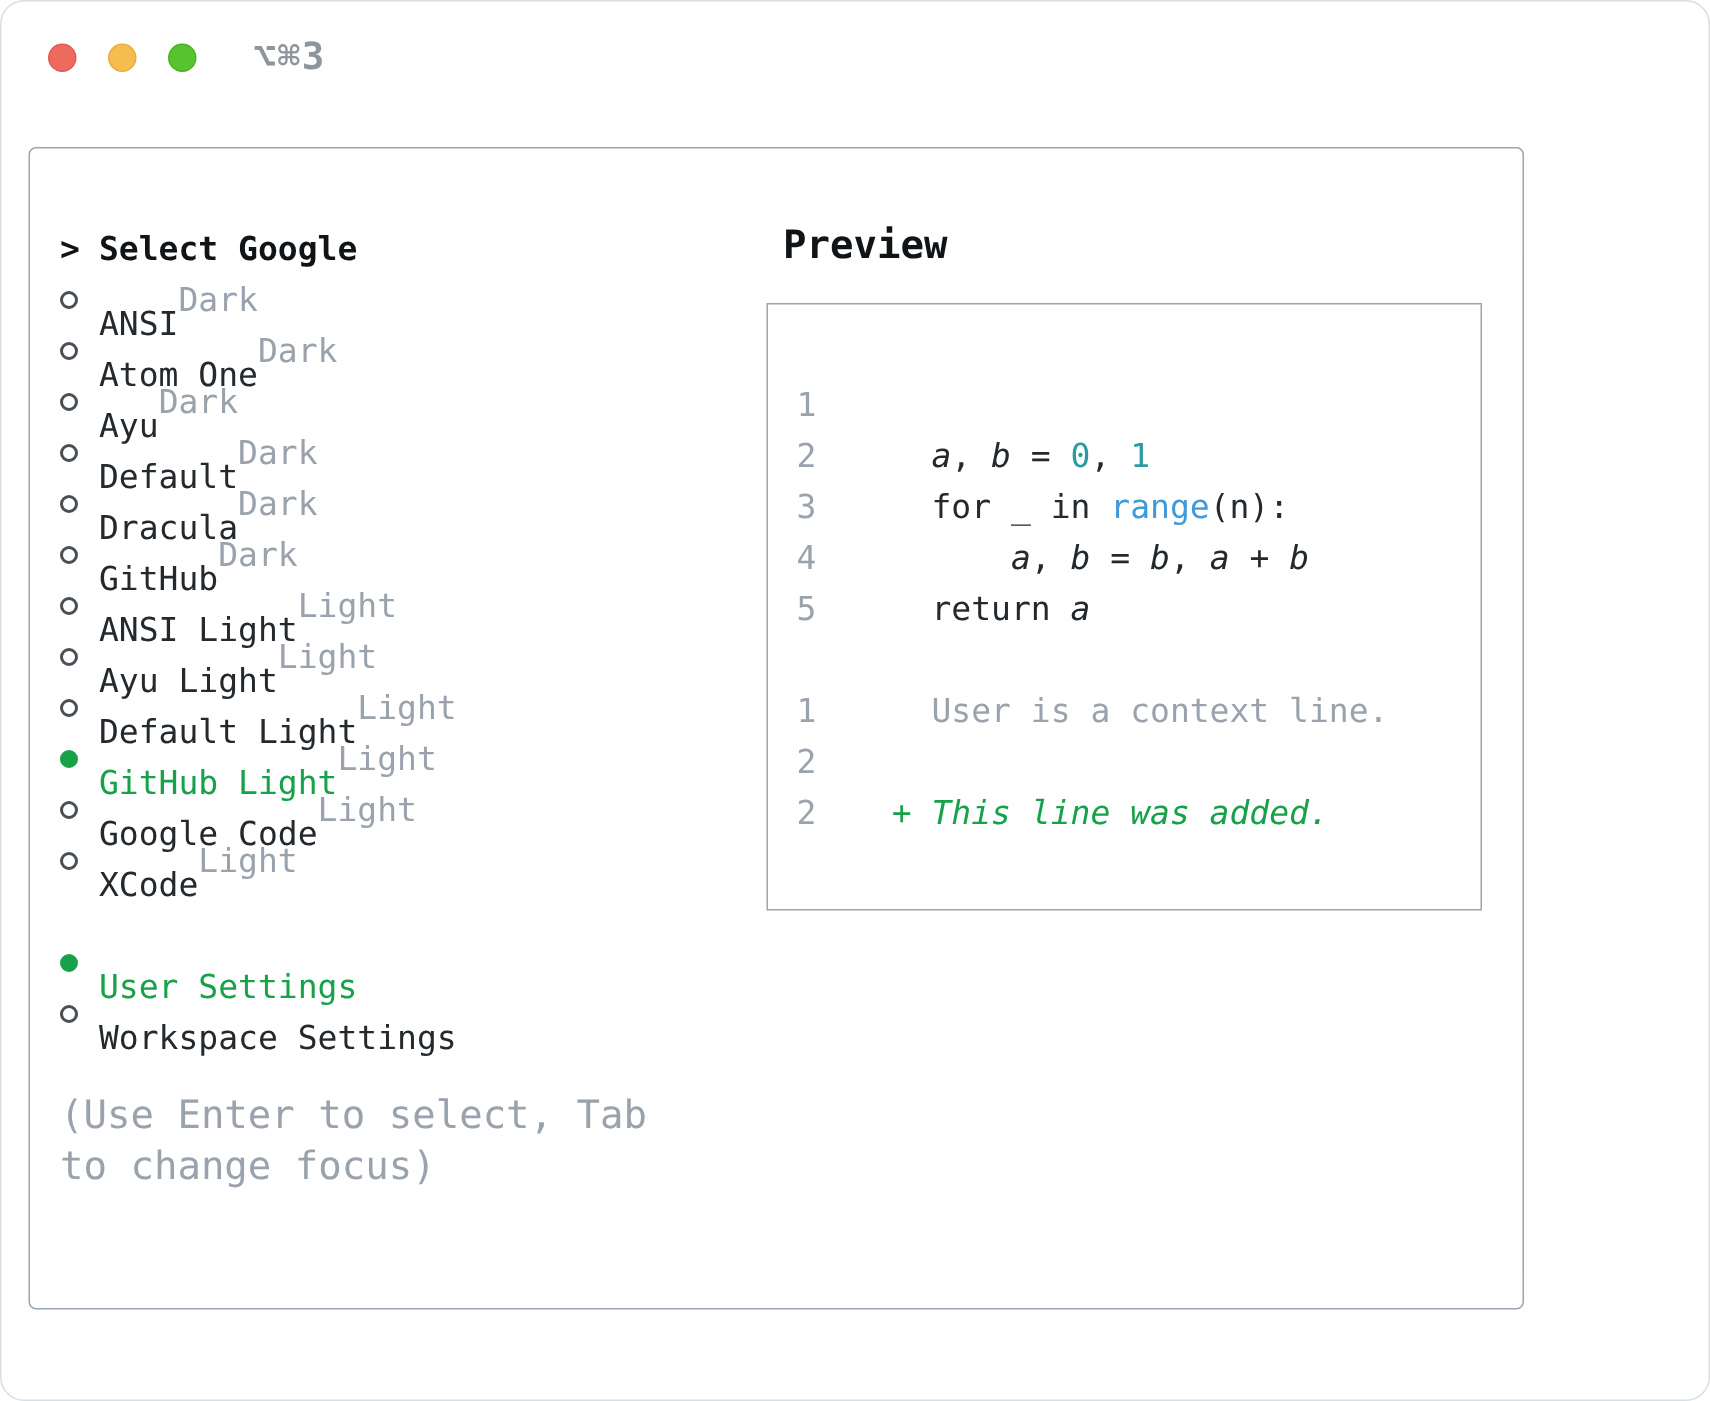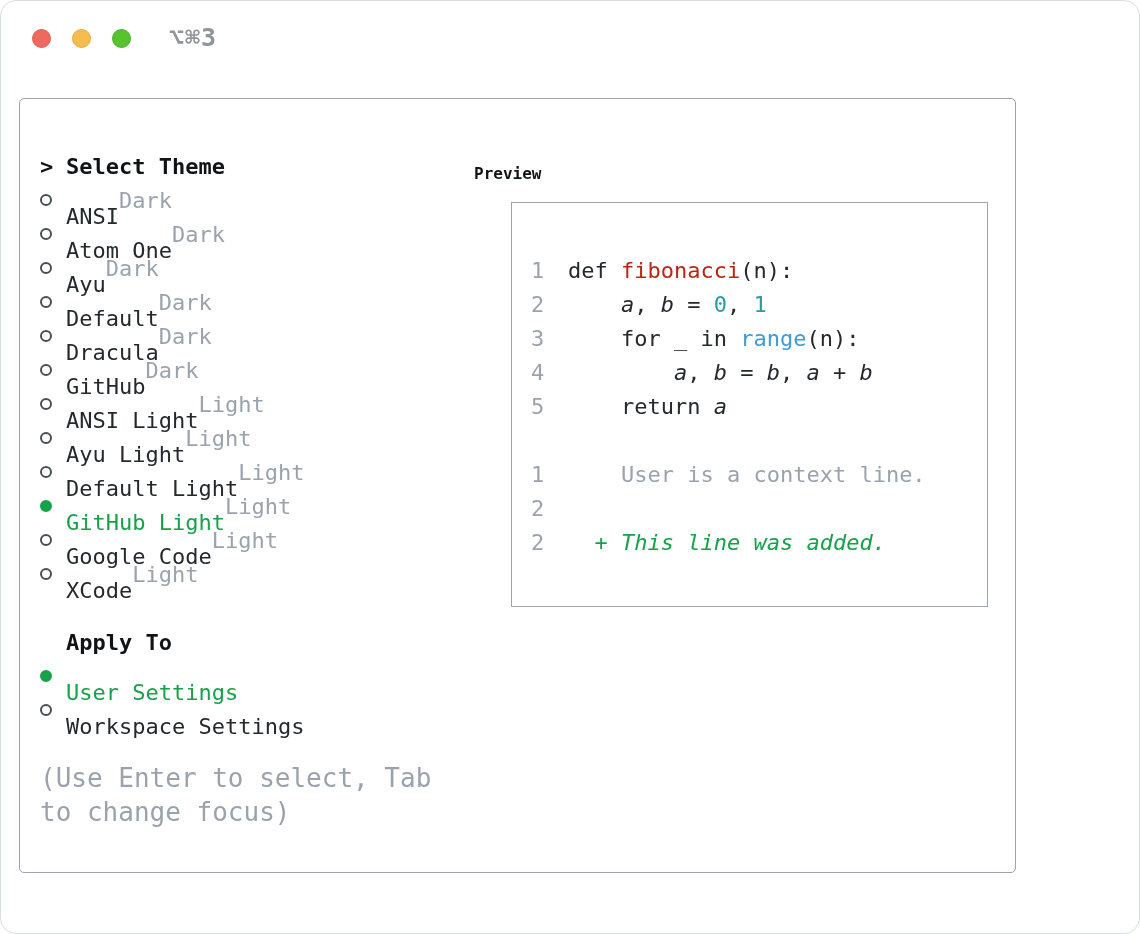--- a/index.html
+++ b/index.html
@@ -40,21 +40,21 @@
   .radio.on { border-color:var(--green,#17a24a); background:var(--green,#17a24a); }
   .item .name { color:var(--text,#24292e);margin-top:32px; }
   .item.selected .name { color:var(--green,#17a24a); }
   .variant { color:var(--gray,#9aa3ad); }
   .spacer { height:34px; }
   .help {
     width:420px; color:var(--gray,#9aa3ad);
     font-size:26px; line-height:34px;
   }
   
-  .preview-title { position:absolute; left:454px; top:50px; height:34px; display:flex; align-items:flex-end; font-size:16px; }
+  .preview-title { position:absolute; left:502px; top:50px; height:34px; display:flex; align-items:flex-start; font-size:26px; }
   .preview-box {
     position:absolute; left:491px; top:103px; width:477px; height:405px;
     border:1.5px solid #9aa4b2; background:#fff;
   }
   .code { padding:50px 0 0 19px; }
   .code-row { display:flex; align-items:center; height:34px; font-size:22px; }
   .ln { width:13px; margin-right:24px; flex-shrink:0; text-align:right; color:var(--gray,#9aa3ad); }
   .code-text { white-space:pre; }
   .tk-plain   { color:var(--text,#24292e); }
   .tk-func    { color:var(--func,#bb2611); }
@@ -75,21 +75,21 @@
     <span class="light yellow"></span>
     <span class="light green"></span>
     <span class="shortcut">⌥⌘3</span>
   </div>
 
   <div class="panel">
 
     <div class="left-col">
       <div class="row">
         <span class="marker arrow">&gt;</span>
-        <span class="heading">Select Theme</span>
+        <span class="heading">Select Google</span>
       </div>
 
       <div id="theme-list">
           <div class="row item">
             <span class="marker">
               <span class="radio"></span>
             </span>
             <span class="name">ANSI</span>
             <span class="variant"> Dark</span>
           </div>
@@ -167,24 +167,20 @@
             <span class="marker">
               <span class="radio"></span>
             </span>
             <span class="name">XCode</span>
             <span class="variant"> Light</span>
           </div>
         </div>
 
       <div class="spacer"></div>
 
-      <div class="row">
-        <span class="marker"></span>
-        <span class="heading">Apply To</span>
-      </div>
 
       <div id="apply-list">
           <div class="row item selected">
             <span class="marker">
               <span class="radio on"></span>
             </span>
             <span class="name">User Settings</span>
           </div>
           <div class="row item">
             <span class="marker">
@@ -200,21 +196,20 @@
     </div>
 
     <div class="preview-title">
       <span class="heading">Preview</span>
     </div>
 
     <div class="preview-box">
       <div class="code" id="code">
           <div class="code-row">
             <span class="ln">1</span>
-            <span class="code-text"><span class="tk-plain">def </span><span class="tk-func">fibonacci</span><span class="tk-plain">(n):</span></span>
           </div>
           <div class="code-row">
             <span class="ln">2</span>
             <span class="code-text"><span class="tk-plain">    </span><span class="tk-var">a</span><span class="tk-plain">, </span><span class="tk-var">b</span><span class="tk-plain"> = </span><span class="tk-num">0</span><span class="tk-plain">, </span><span class="tk-num">1</span></span>
           </div>
           <div class="code-row">
             <span class="ln">3</span>
             <span class="code-text"><span class="tk-plain">    for _ in </span><span class="tk-builtin">range</span><span class="tk-plain">(n):</span></span>
           </div>
           <div class="code-row">

